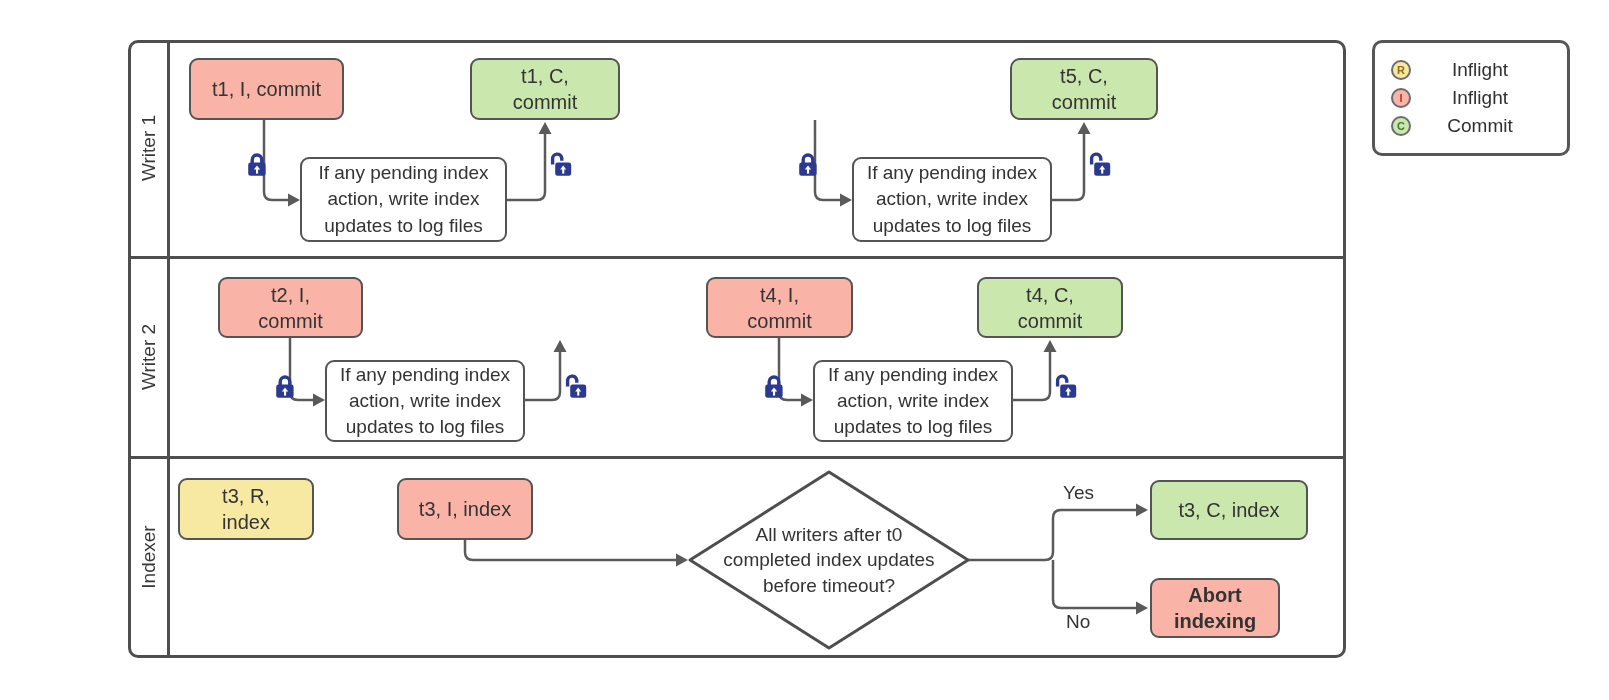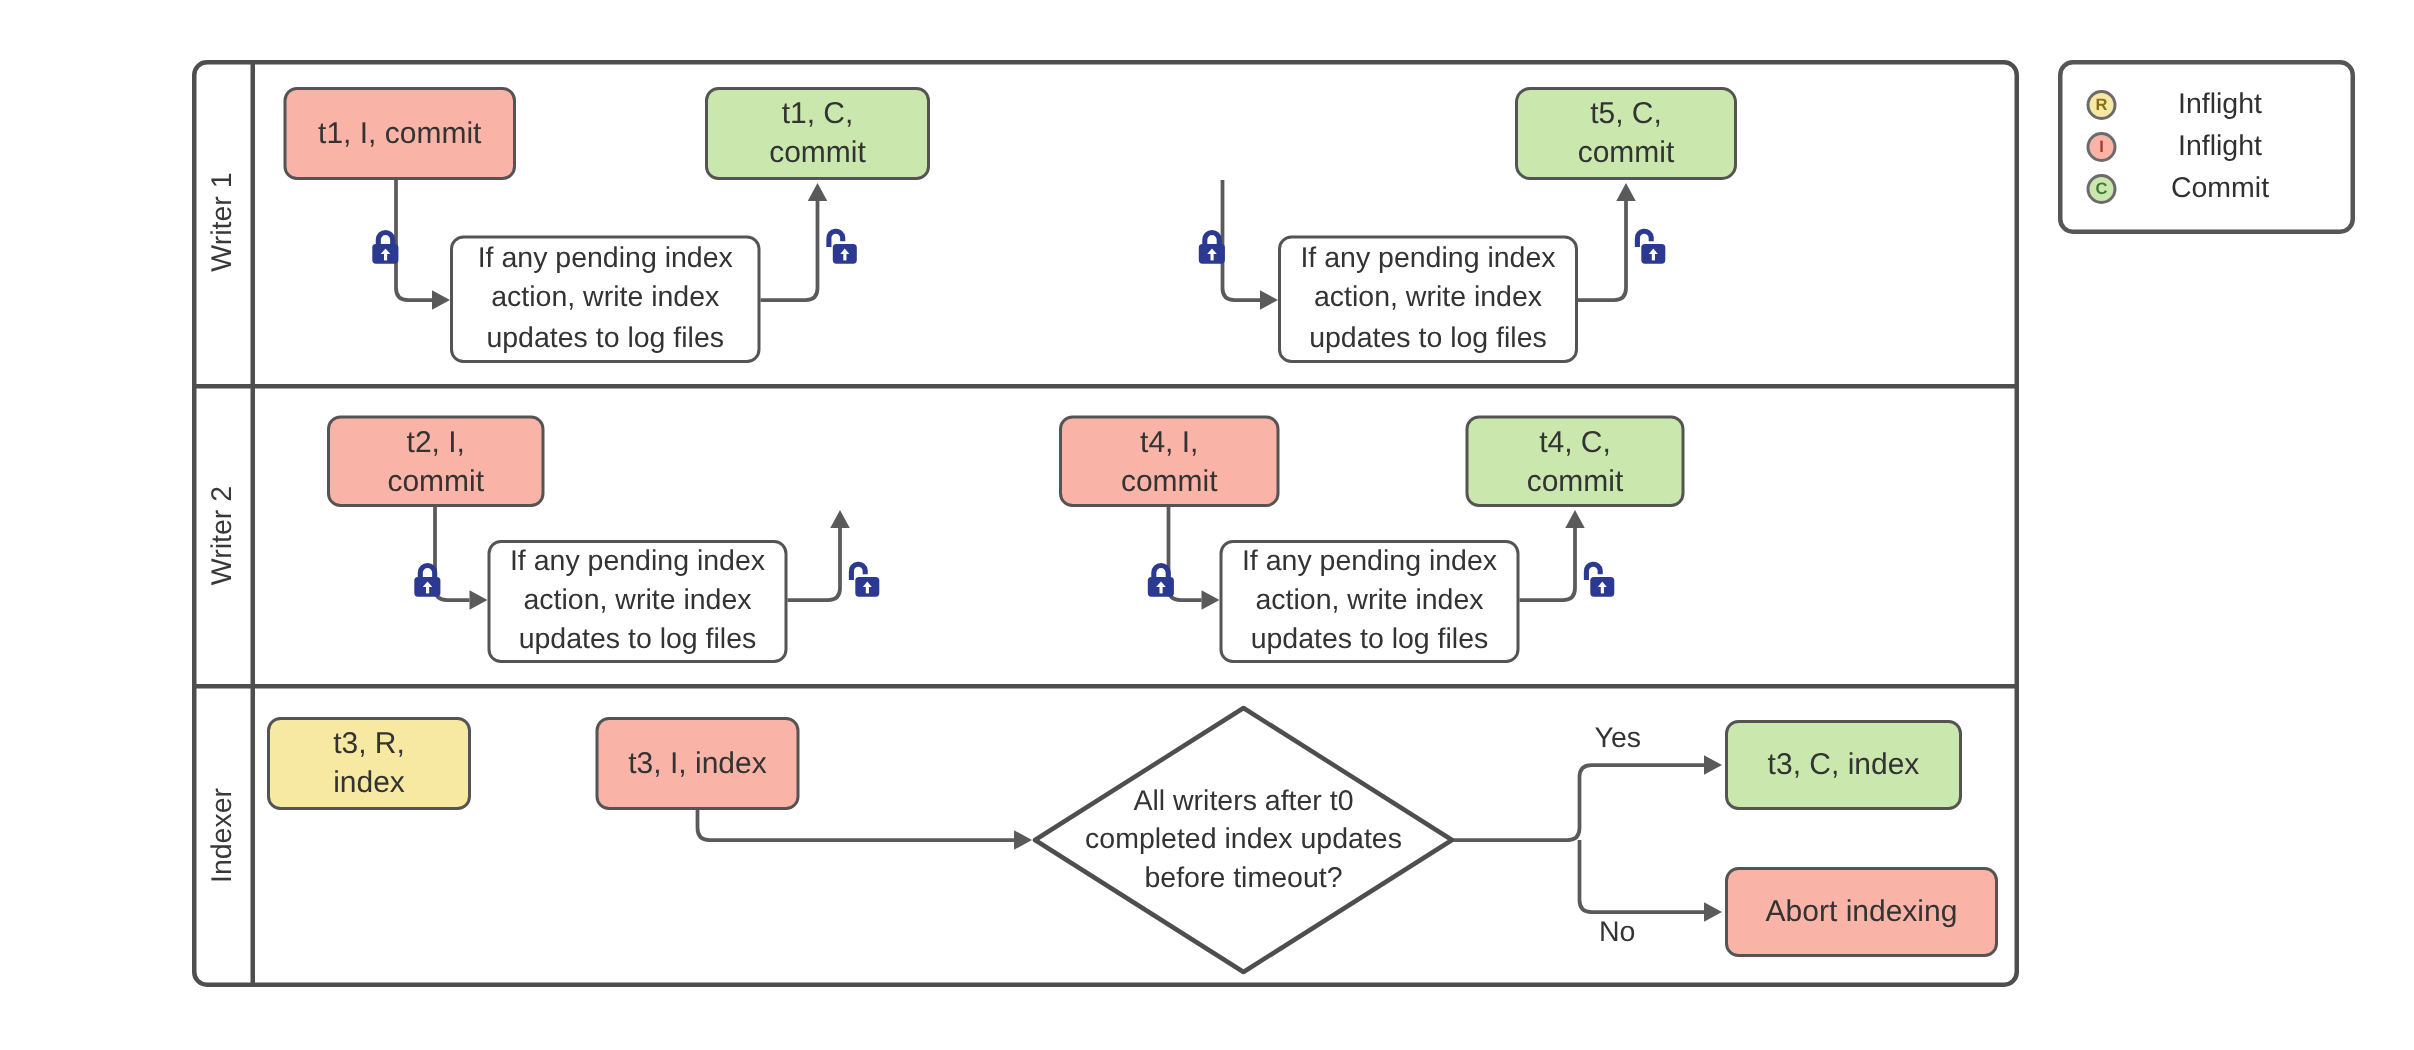--- a/index.html
+++ b/index.html
@@ -146,21 +146,21 @@
   <div class="node pink" style="left:218px; top:277px; width:145px; height:61px;">t2, I, commit</div>
   <div class="node white proc" style="left:325px; top:360px; width:200px; height:82px;">If any pending index action, write index updates to log files</div>
   <div class="node pink" style="left:706px; top:277px; width:147px; height:61px;text-align:center;">t4, I, commit</div>
   <div class="node green" style="left:977px; top:277px; width:146px; height:61px;">t4, C, commit</div>
   <div class="node white proc" style="left:813px; top:360px; width:200px; height:82px;">If any pending index action, write index updates to log files</div>
 
   <div class="node yellow" style="left:178px; top:478px; width:136px; height:62px;">t3, R, index</div>
   <div class="node pink" style="left:397px; top:478px; width:136px; height:62px;">t3, I, index</div>
   <div class="diamond-text" style="left:714px; top:517px; width:230px; height:86px;">All writers after t0 completed index updates before timeout?</div>
   <div class="node green" style="left:1150px; top:480px; width:158px; height:60px;">t3, C, index</div>
-  <div class="node pink" style="left:1150px; top:578px; width:182px; height:60px;">Abort indexing</div>
+  <div class="node pink" style="left:1150px; top:578px; width:130px; height:60px;font-weight:bold;">Abort indexing</div>
 
   <div class="edge-label" style="left:1063px; top:482px;">Yes</div>
   <div class="edge-label" style="left:1066px; top:611px;">No</div>
 
   <div class="legend">
     <div class="legend-row">
       <span class="legend-badge badge-r">R</span>
       <span class="legend-text">Inflight</span>
     </div>
     <div class="legend-row">

